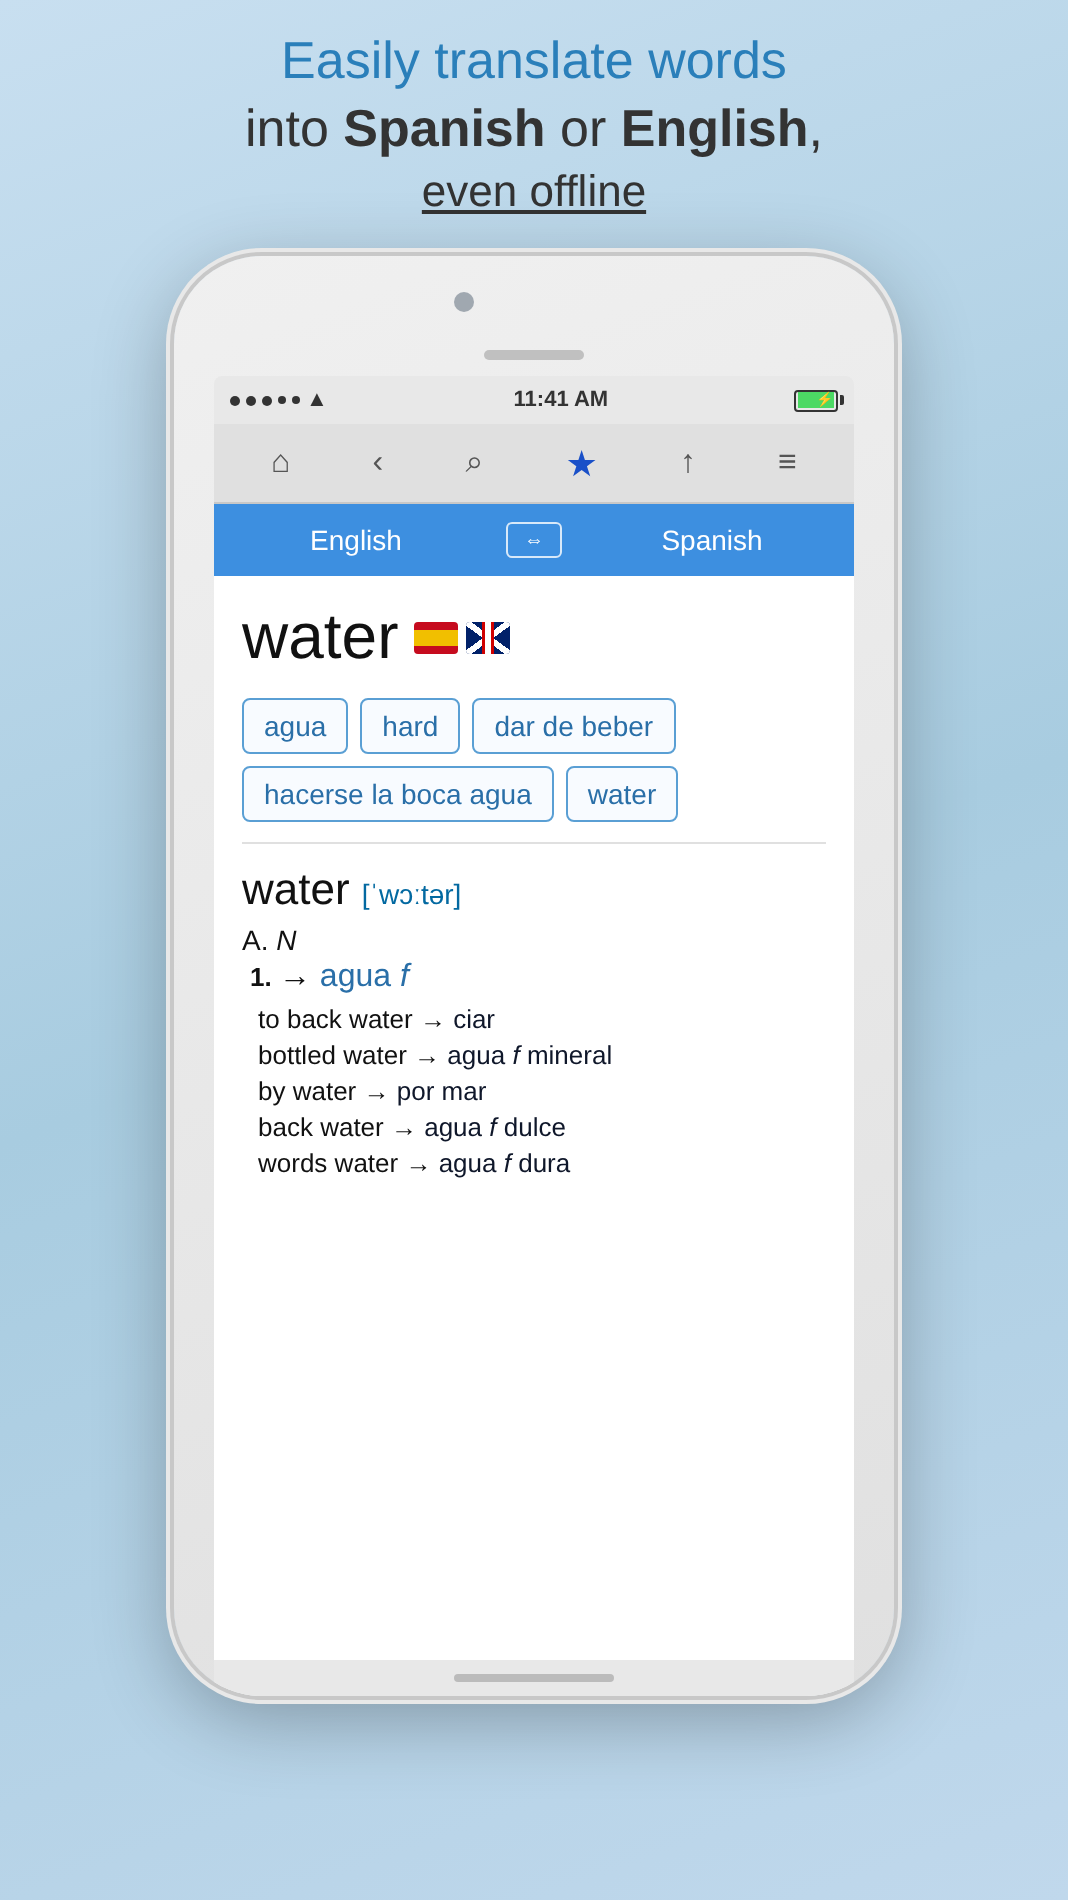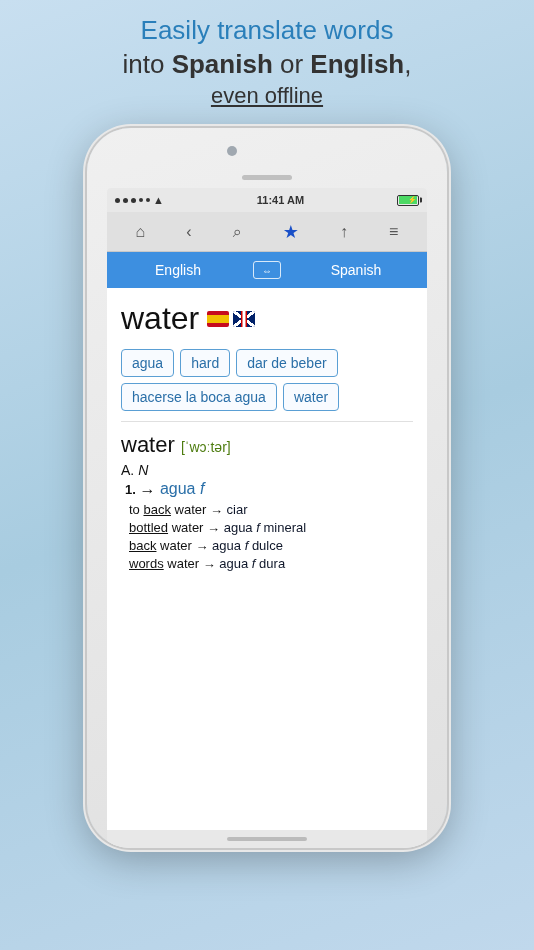--- a/index.html
+++ b/index.html
@@ -313,21 +313,21 @@
 
     
     .def-word {
       font-size: 22px;
       font-weight: 400;
       color: #111;
       margin-bottom: 4px;
     }
     .phonetic {
       font-size: 14px;
-      color: #4d7c0f;
+      color: #0369a1;
     }
     .pos-section {
       margin-bottom: 4px;
     }
     .pos-label {
       font-size: 14px;
       font-weight: 400;
       color: #111;
       margin: 4px 0 2px 0;
     }
@@ -353,21 +353,20 @@
       font-style: italic;
       color: #2a6fa8;
     }
     .example-line {
       font-size: 13px;
       color: #111;
       margin: 3px 0 3px 8px;
       display: block;
     }
     .example-line .keyword {
-      text-decoration: underline;
       font-weight: 500;
     }
     .example-line .trans {
       color: #0f172a;
     }
 
     .phone-bottom {
       width: 100%;
       height: 18px;
       background: #e8e8e8;
@@ -476,20 +475,23 @@
         </div>
 
         <span class="example-line">
           to <span class="keyword">back</span> water → <span class="trans">ciar</span>
         </span>
 
         <span class="example-line">
           <span class="keyword">bottled</span> water → <span class="trans">agua <em>f</em> mineral</span>
         </span>
 
+        <span class="example-line">
+          <span class="keyword">by</span> water → <span class="trans">por mar</span>
+        </span>
 
         <span class="example-line">
           <span class="keyword">back</span> water → <span class="trans">agua <em>f</em> dulce</span>
         </span>
 
         <span class="example-line">
           <span class="keyword">words</span> water → <span class="trans">agua <em>f</em> dura</span>
         </span>
       </div>
     </div>

